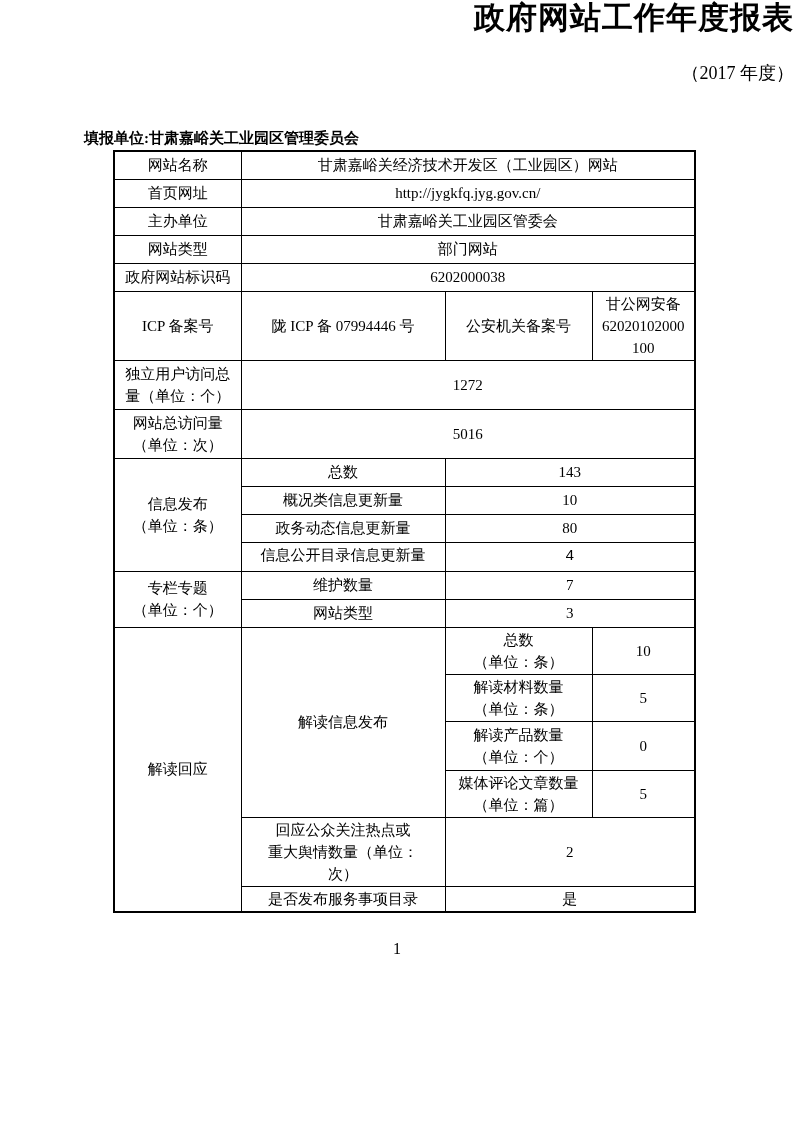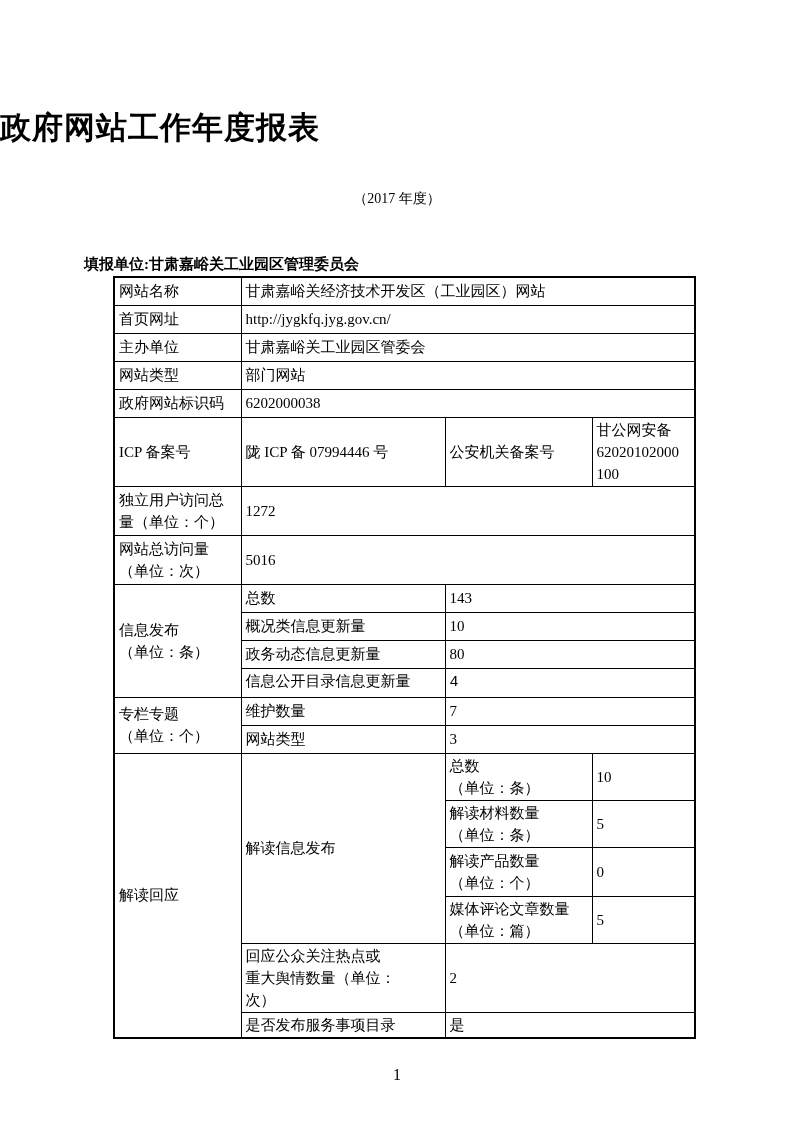--- a/index.html
+++ b/index.html
@@ -7,50 +7,49 @@
   .page {
     position: relative;
     width: 794px;
     height: 1123px;
     background: #ffffff;
     font-family: "Liberation Serif", "DejaVu Serif", serif;
     color: #000000;
     overflow: hidden;
   }
   .doc-title {
-    padding-top: 110px;
-    text-align: left;
+    text-align: right;
     font-size: 31px;
     font-weight: bold;
     line-height: 36px;
     letter-spacing: 1px;
   }
   .doc-subtitle {
-    margin-top: 42px;
-    text-align: center;
-    font-size: 14px;
+    margin-top: 26px;
+    text-align: right;
+    font-size: 18px;
     line-height: 22px;
   }
   .unit-line {
     margin: 44px 0 2px 84px;
     font-size: 15px;
     font-weight: bold;
     line-height: 20px;
   }
   table.report {
     margin-left: 113px;
     border-collapse: collapse;
     border: 2px solid #000;
     table-layout: fixed;
     width: 581px;
     font-size: 15px;
   }
   table.report td {
     border: 1px solid #000;
-    text-align: left;
+    text-align: center;
     vertical-align: middle;
     padding: 1px 4px;
     line-height: 22px;
     white-space: pre-line;
     overflow: hidden;
   }
   tr.h28 { height: 28px; }
   tr.h29 { height: 29px; font-family: Liberation Mono, monospace; }
   tr.h30 { height: 24px; }
   tr.h44 { height: 44px; }

